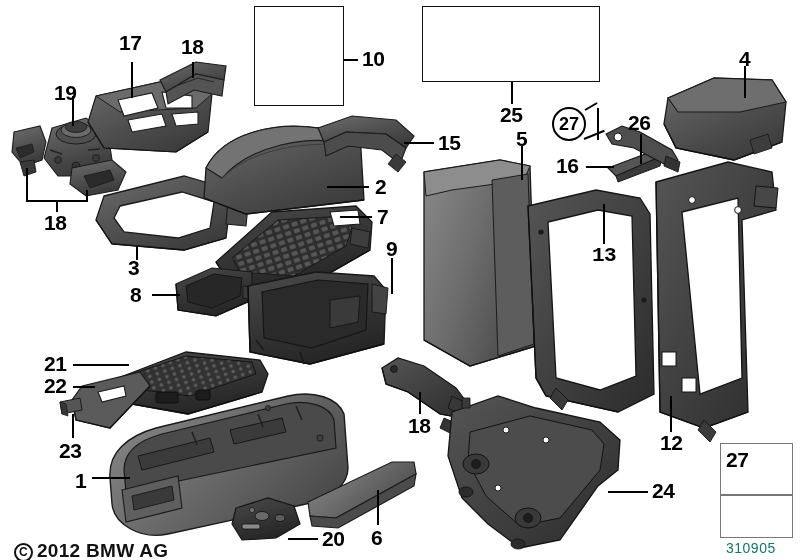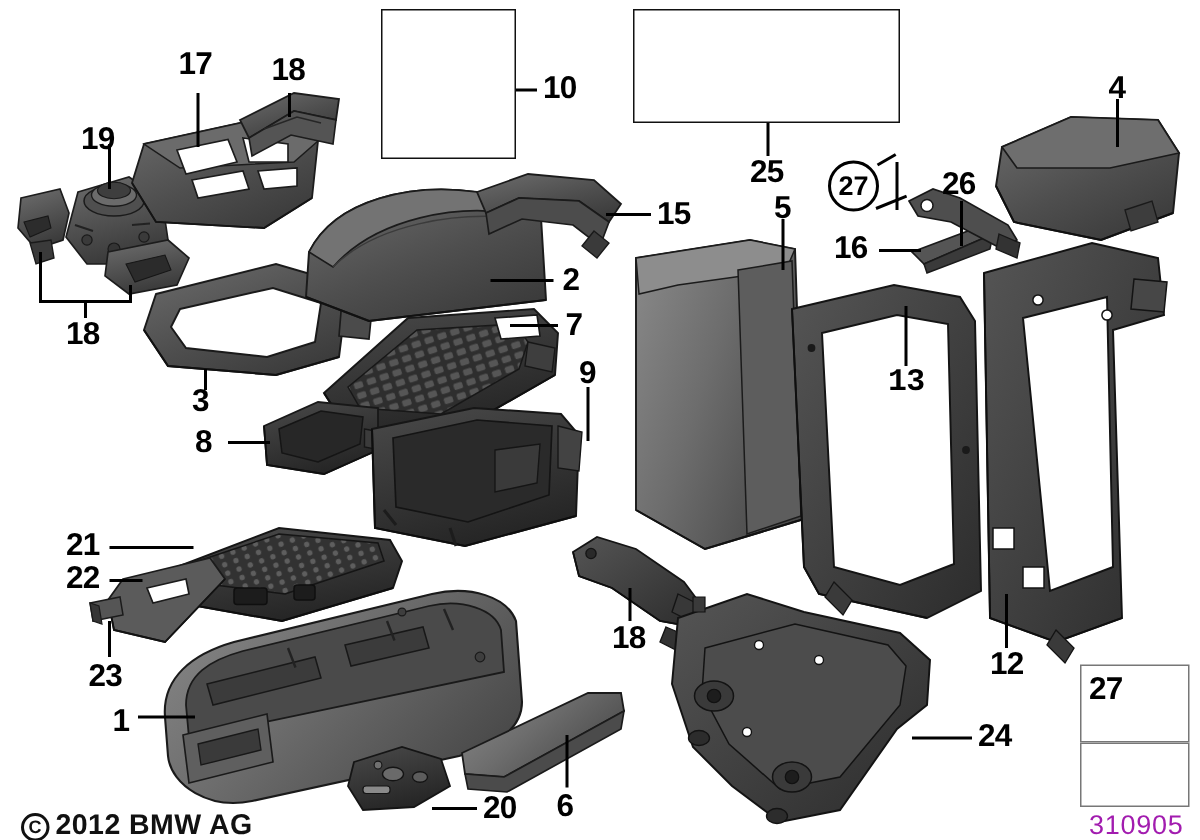--- a/index.html
+++ b/index.html
@@ -50,22 +50,22 @@
     box-sizing:border-box;
   }
   .legend-box{
     position:absolute;
     border:1.3px solid #777;
     background:#fff;
     box-sizing:border-box;
   }
   .diagnum{
     position:absolute;
-    font-size:18px;
-    color:#a21caf;
+    font-size:14px;
+    color:#0f766e;
     letter-spacing:0.5px;
   }
   .copyright{
     position:absolute;
     font-size:19px;
     font-weight:bold;
     color:#111;
     letter-spacing:0.3px;
     margin-top:16px;
   }

